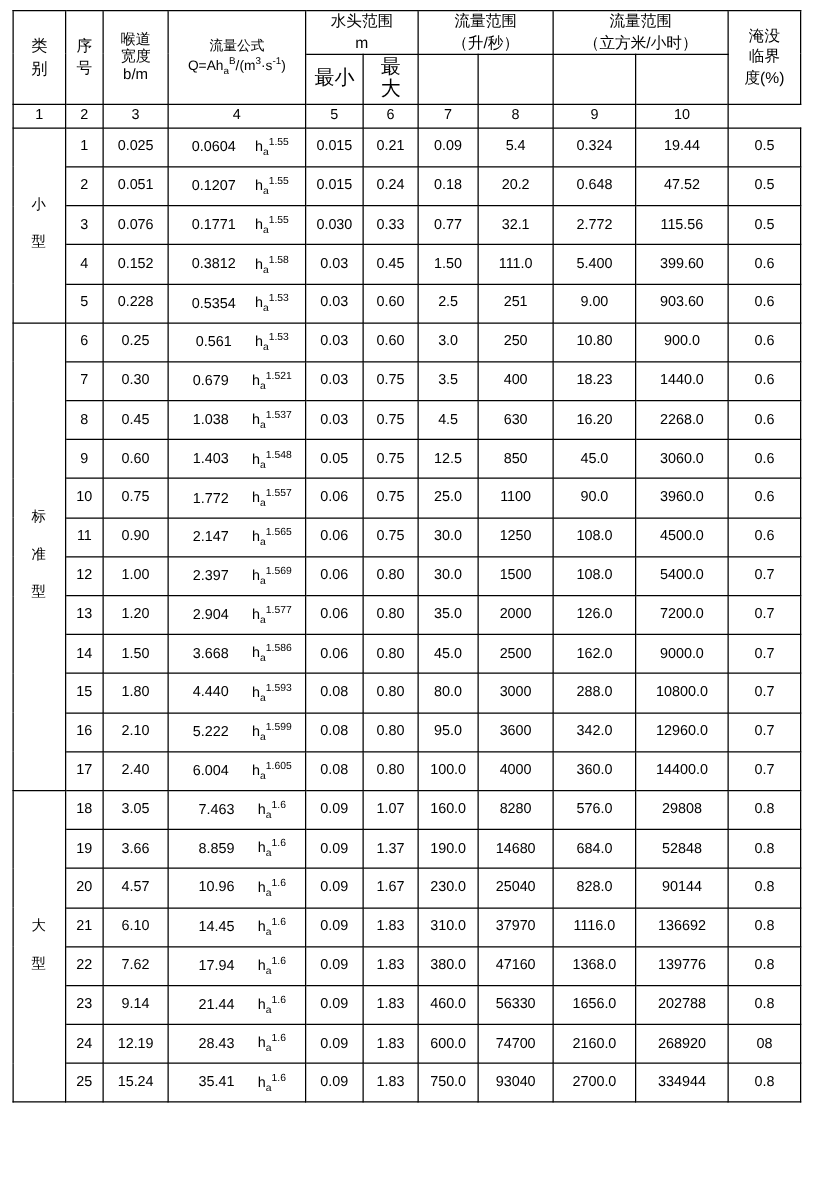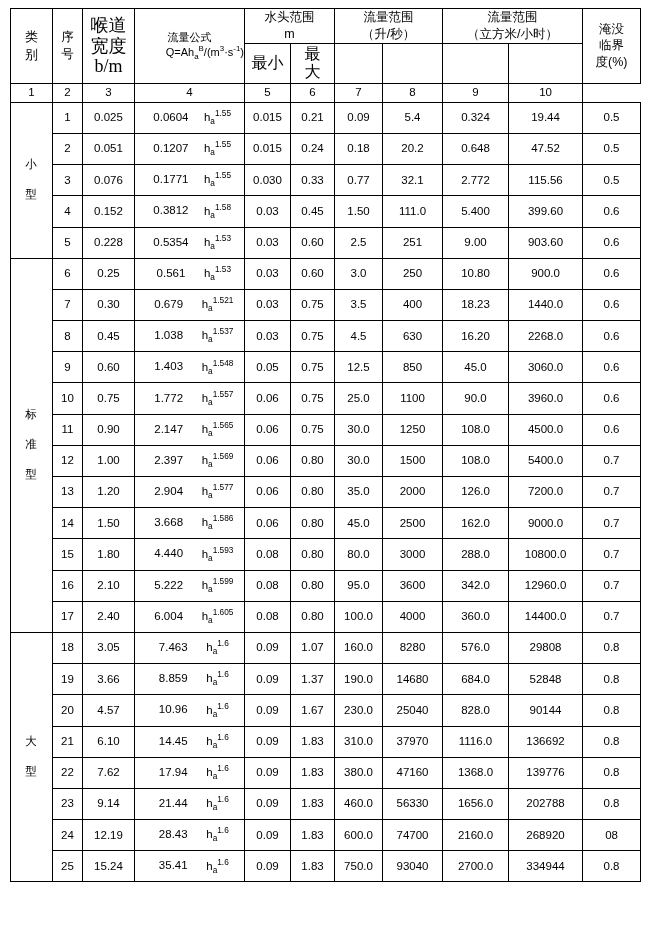--- a/index.html
+++ b/index.html
@@ -83,24 +83,24 @@
   sub { font-size: 0.72em; }
   sup { font-size: 0.72em; }
   .hdr-formula {
     text-align: left;
     padding-left: 8px;
     font-size: 11px;
     font-family: "Liberation Sans", "DejaVu Sans", sans-serif;
     line-height: 1.7;
   }
   .hdr-formula .l1 { display: block; }
-  .hdr-formula .l2 { display: block; text-align: right; }
+  .hdr-formula .l2 { display: block; }
   .hdr-throat {
-    font-size: 18px;
-    font-family: Liberation Serif, serif;
+    font-size: 12px;
+    font-family: Liberation Sans, sans-serif;
     line-height: 1.8;
   }
   .hdr-throat span { display: block; }
   .minmax {
     font-size: 16px;
     font-family: "Liberation Sans", "DejaVu Sans", sans-serif;
     line-height: 1.1;
   }
   .minmax span { display: block; }
 </style>

